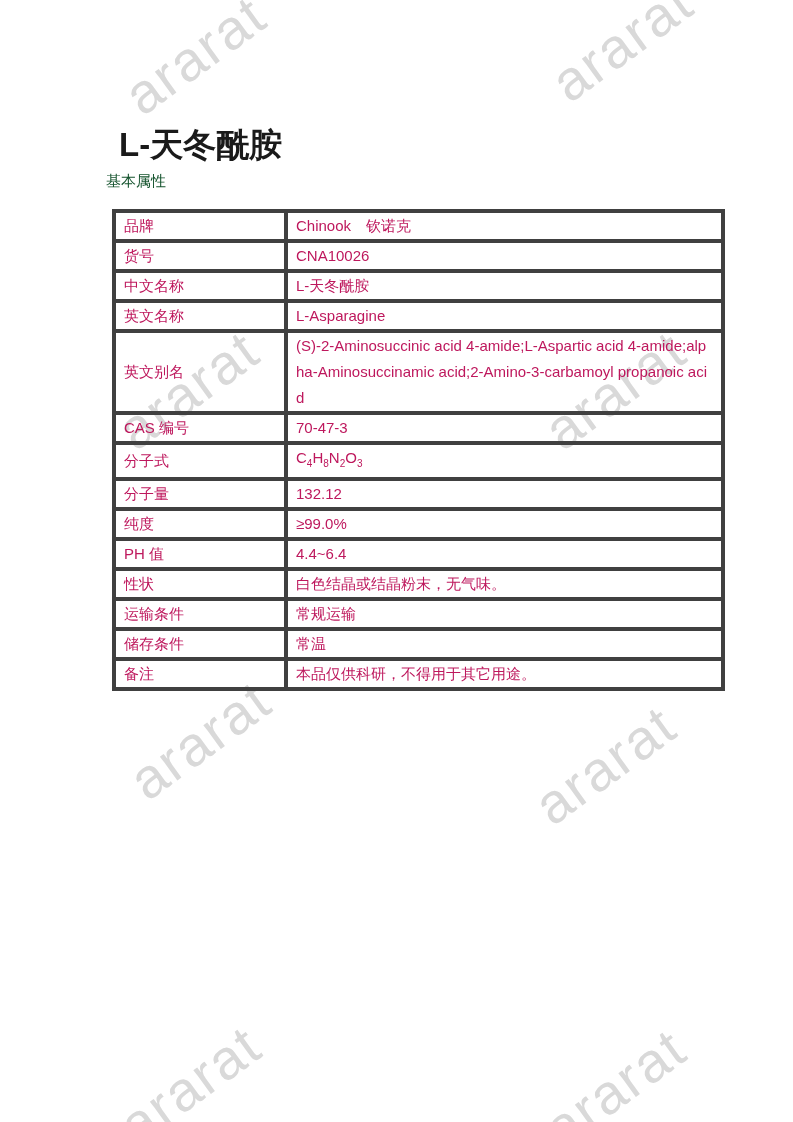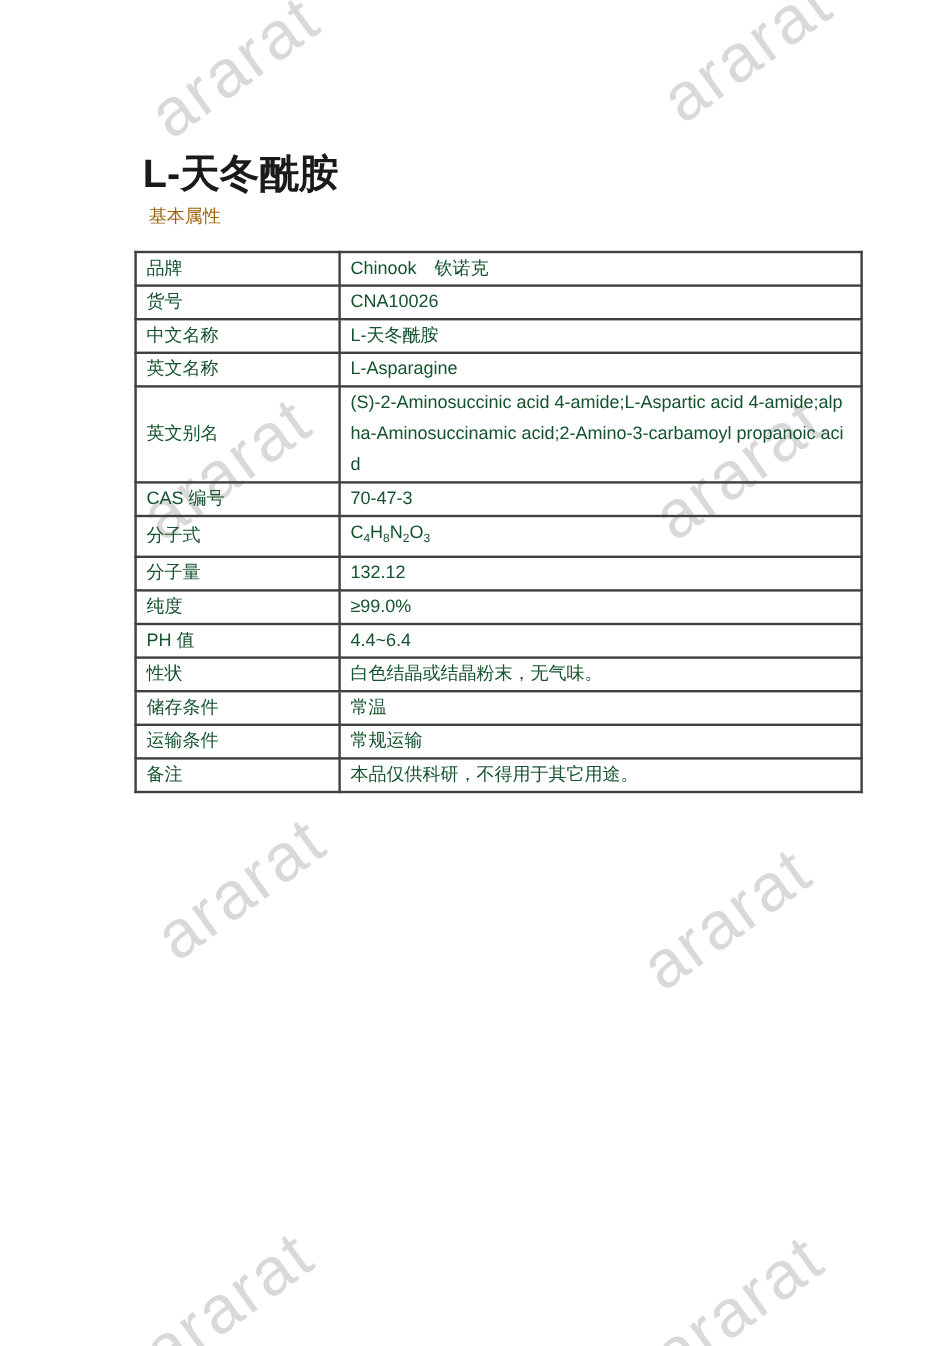--- a/index.html
+++ b/index.html
@@ -43,41 +43,41 @@
     position: absolute;
     left: 119px;
     top: 100px;
     font-size: 33px;
     font-weight: bold;
     color: #1a1a1a;
     line-height: 46px;
   }
   .section-heading {
     position: absolute;
-    left: 124px;
+    left: 106px;
     top: 171px;
     font-size: 15px;
-    color: #a16207;
+    color: #14532d;
     line-height: 20px;
   }
   table.props {
     position: absolute;
     left: 112px;
     top: 209px;
     width: 569px;
     border-collapse: collapse;
     table-layout: fixed;
   }
   table.props td {
-    border: 2px solid #404040;
+    border: 4px solid #404040;
     font-size: 15px;
     line-height: 26px;
     padding: 0 8px;
     vertical-align: middle;
-    color: #14532d;
+    color: #be185d;
   }
   td.label-cell { width: 152px; }
   td.value-cell { width: 417px; word-break: break-all; }
   td.value-cell sub { font-size: 10px; }
 </style>
 </head>
 <body>
 
 <div class="page">
 
@@ -134,26 +134,26 @@
           </tr>
           <tr>
             <td class="label-cell">PH 值</td>
             <td class="value-cell">4.4~6.4</td>
           </tr>
           <tr>
             <td class="label-cell">性状</td>
             <td class="value-cell">白色结晶或结晶粉末，无气味。</td>
           </tr>
           <tr>
+            <td class="label-cell">运输条件</td>
+            <td class="value-cell">常规运输</td>
+          </tr>
+          <tr>
             <td class="label-cell">储存条件</td>
             <td class="value-cell">常温</td>
-          </tr>
-          <tr>
-            <td class="label-cell">运输条件</td>
-            <td class="value-cell">常规运输</td>
           </tr>
           <tr>
             <td class="label-cell">备注</td>
             <td class="value-cell">本品仅供科研，不得用于其它用途。</td>
           </tr>
         </tbody>
     </table>
   </div>
 
 </div>

